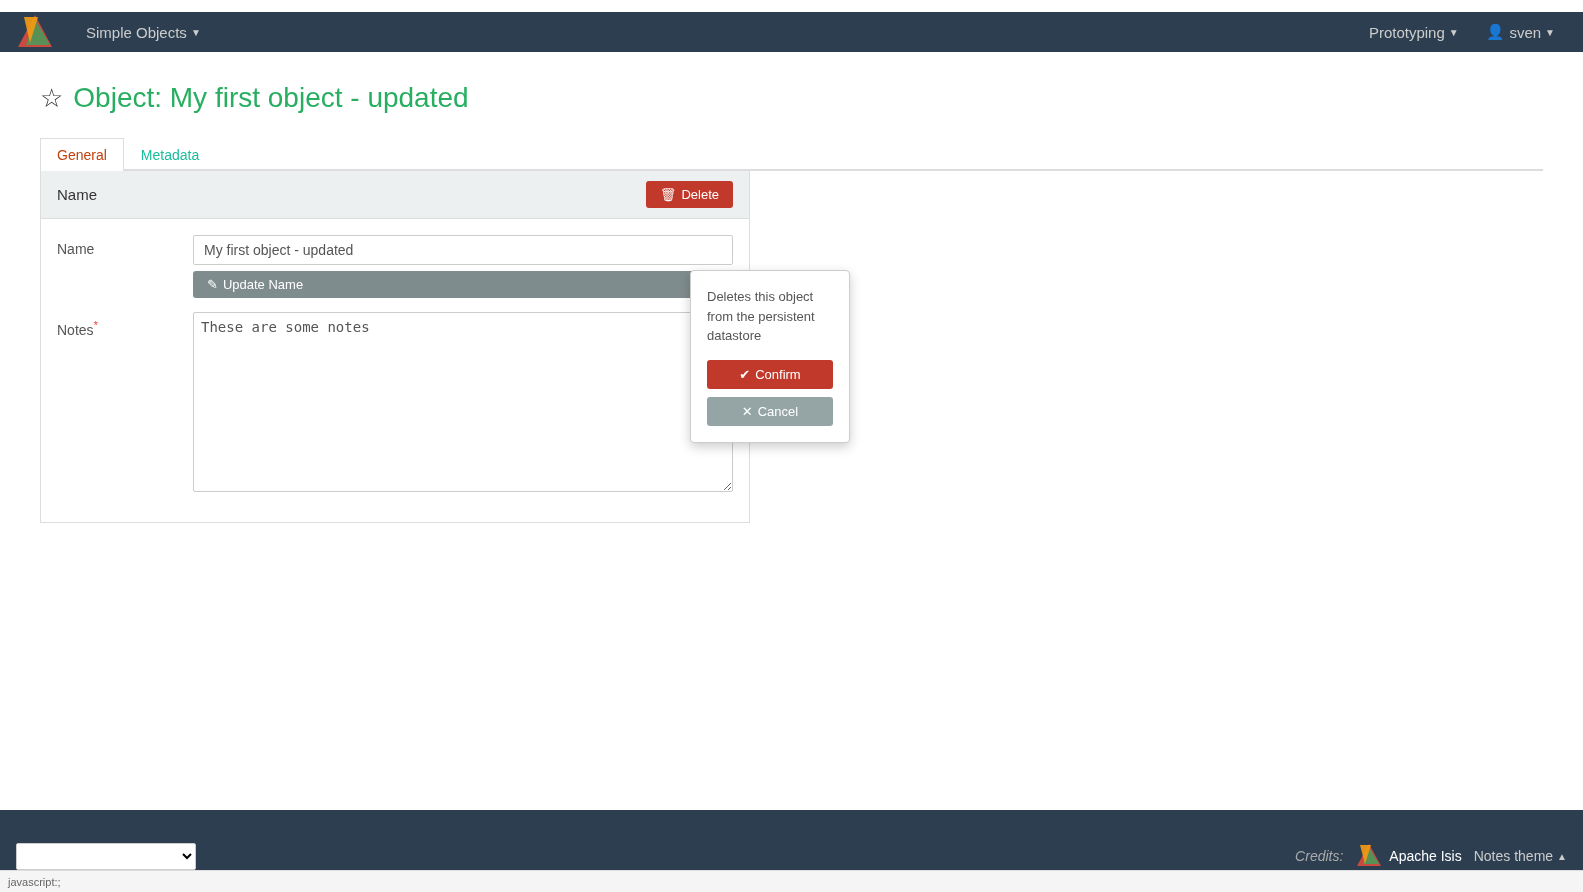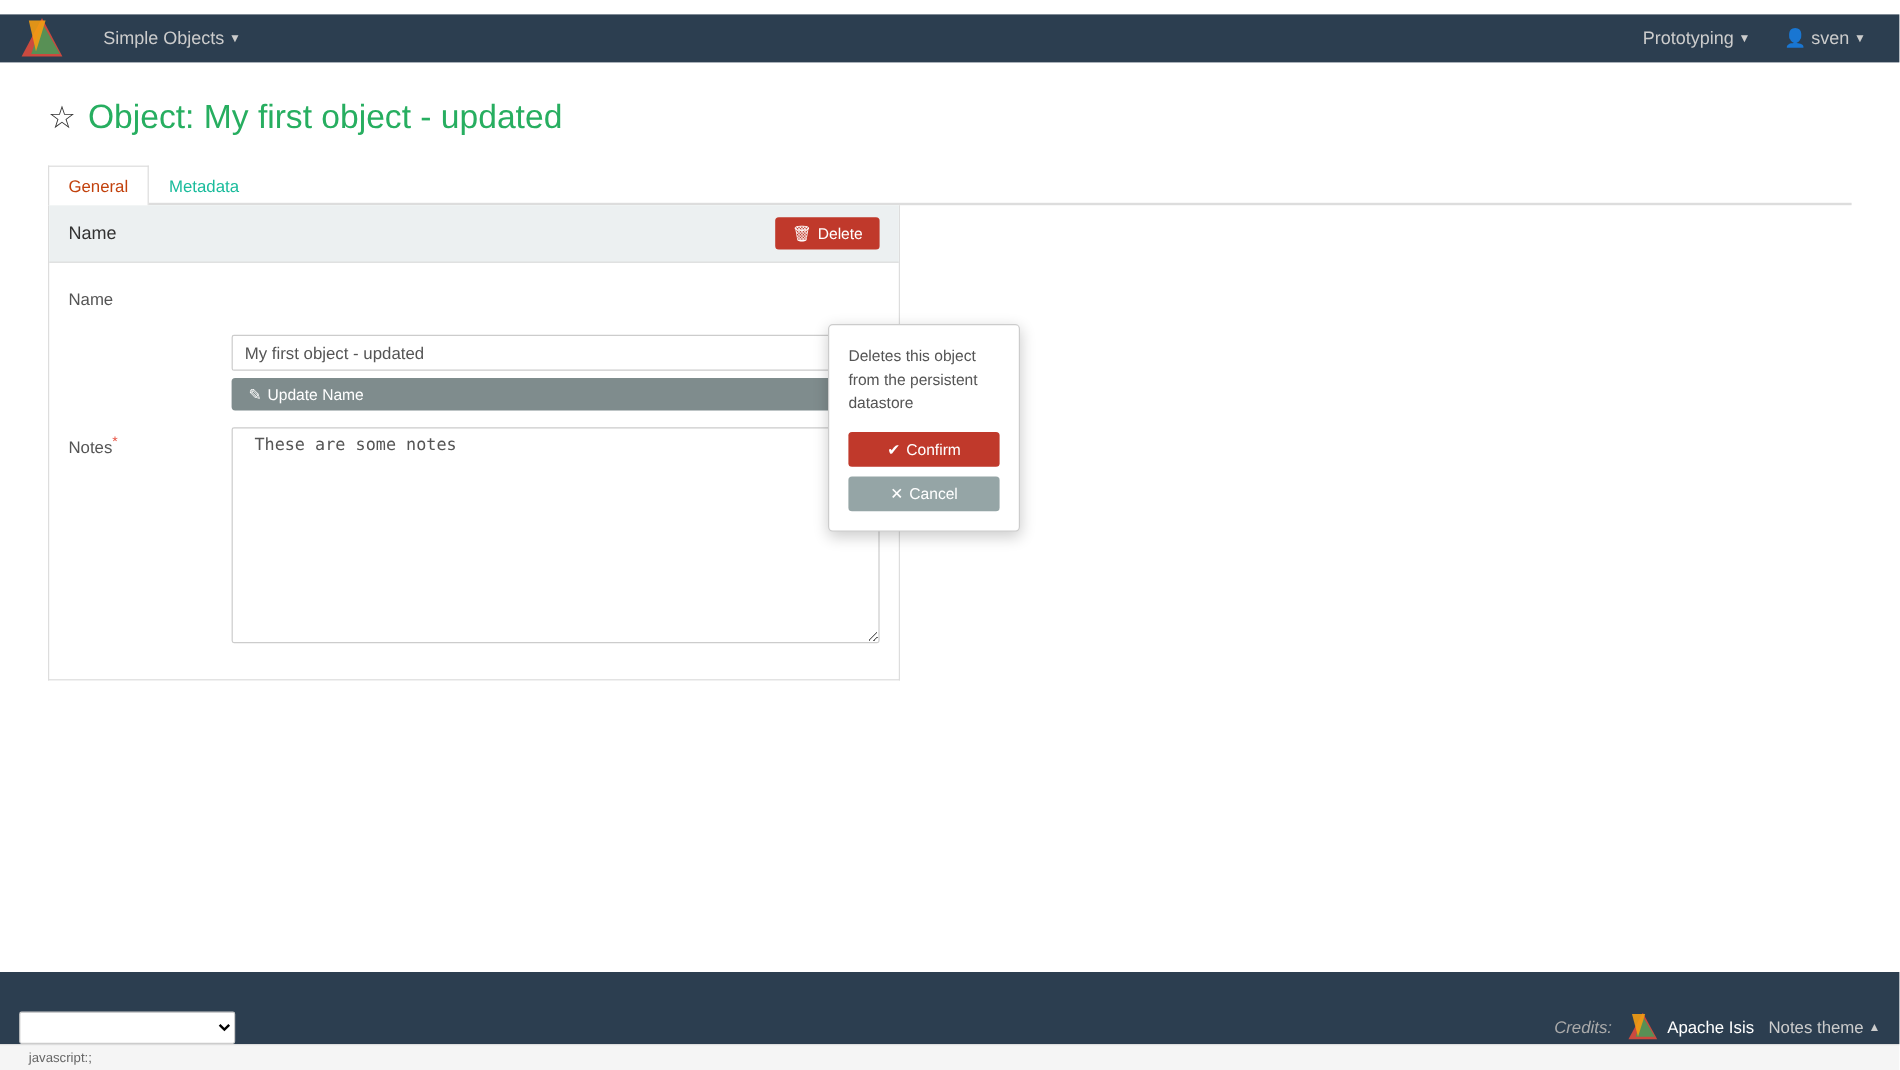--- a/index.html
+++ b/index.html
@@ -154,26 +154,25 @@
     }
     .form-label sup { color: #e74c3c; }
     .form-input {
       flex: 1;
       border: 1px solid #ccc;
       padding: 6px 10px;
       font-size: 14px;
       color: #555;
       border-radius: 2px;
       background: #fff;
-      margin-top: 44px;
     }
     .form-textarea {
       flex: 1;
       border: 1px solid #ccc;
-      padding: 6px 18px;
+      padding: 6px 7px;
       font-size: 14px;
       color: #555;
       border-radius: 2px;
       resize: both;
       min-height: 180px;
       width: 100%;
     }
 
     .btn-update {
       background: #7f8c8d;
@@ -297,21 +296,21 @@
     
     .isis-logo {
       width: 28px;
       height: 28px;
     }
 
     
     .status-bar {
       background: #f5f5f5;
       border-top: 1px solid #ddd;
-      padding: 2px 24px;
+      padding: 2px 8px;
       font-size: 11px;
       color: #666;
       height: 22px;
       display: flex;
       align-items: center;
     }
   </style>
 </head>
 <body>
 

